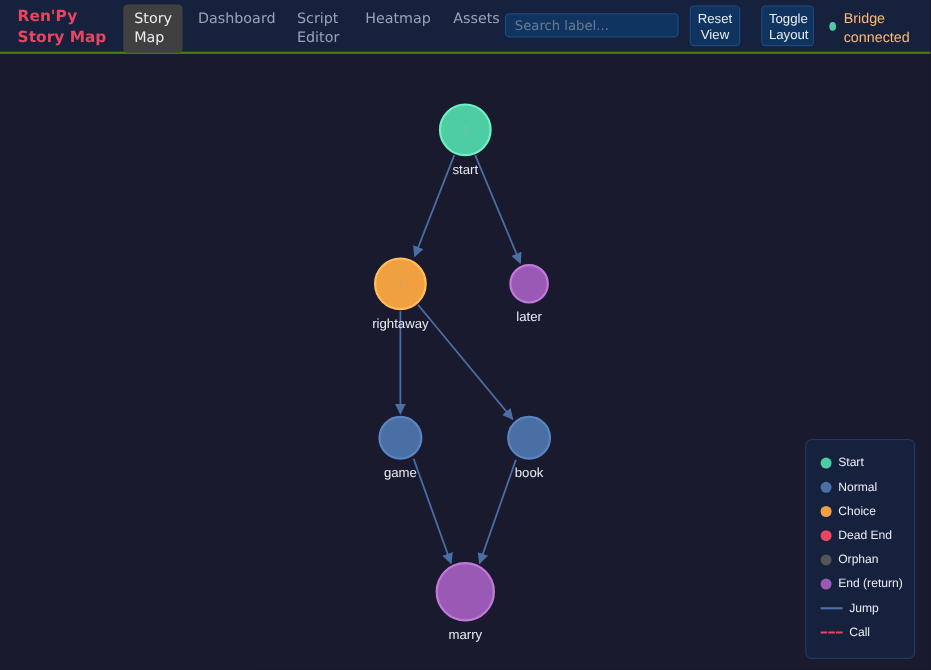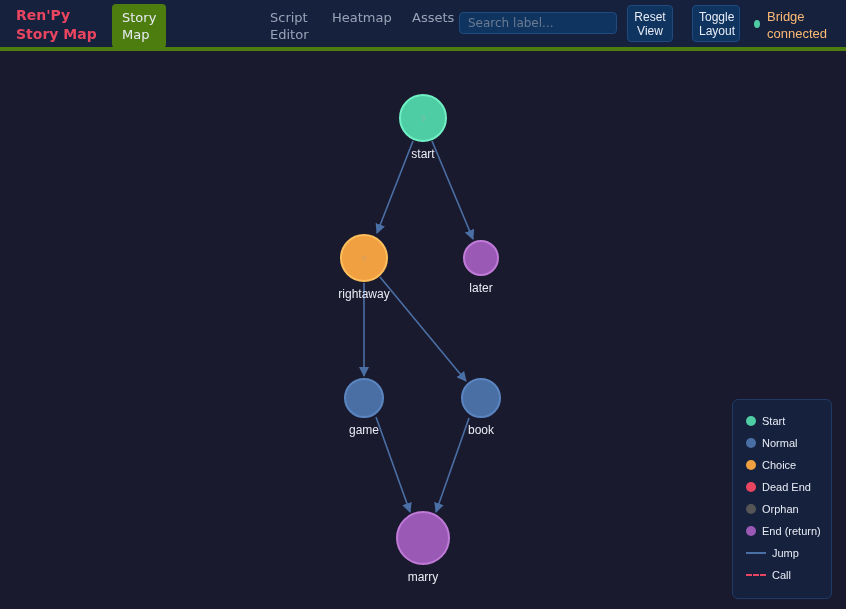--- a/index.html
+++ b/index.html
@@ -1,20 +1,20 @@
 <!DOCTYPE html>
 <html><head>
   <meta charset="utf-8">
   <style>
     html, body { margin:0; padding:0; }
     body { width:846px; height:609px; background:#1a1a2e; overflow:hidden; position:relative; font-family:"DejaVu Sans", sans-serif; }
-    .topbar { position:absolute; left:0; top:0; width:846px; height:47px; background:#16213e; border-bottom:4px solid #4d7c0f; }
+    .topbar { position:absolute; left:0; top:0; width:846px; height:47px; background:#16213e; border-bottom:2px solid #4d7c0f; }
     .brand { position:absolute; left:16px; top:6px; color:#e94560; font-weight:bold; font-size:14px; line-height:19px; }
     .tab { position:absolute; top:4px; font-size:13px; line-height:17px; color:#9aa3b5; padding:5px 10px; border-radius:4px; }
-    .tab.active { background:#4d7c0f; color:#e8ecf4; }
+    .tab.active { background:#404040; color:#e8ecf4; }
     .search { position:absolute; left:459px; top:12px; width:158px; height:22px; background:#0f3460; border:1px solid #1f4a80; border-radius:4px; color:#e0e0e0; font-size:12px; padding:0 8px; box-sizing:border-box; outline:none; font-family:"DejaVu Sans", sans-serif; }
     .search::placeholder { color:#6b7a90; }
     .btn { position:absolute; top:5px; height:37px; background:#0f3460; border:1px solid #1f4a80; border-radius:4px; color:#e8ecf4; font-size:12px; line-height:14px; text-align:center; box-sizing:border-box; padding:4px 6px; font-family:"Liberation Sans", sans-serif; }
     .status-dot { position:absolute; left:754px; top:20px; width:6px; height:8px; border-radius:50%; background:#4ecca3; }
     .status-text { position:absolute; left:767px; top:8px; color:#fdba74; font-size:13px; line-height:17px; font-family:"Liberation Sans", sans-serif; }
     svg.graph { position:absolute; left:0; top:0; }
     .legend { position:absolute; left:732px; top:399px; width:100px; height:200px; background:#16213e; border:1px solid #1f3a66; border-radius:6px; box-sizing:border-box; }
     .legend-item { position:absolute; left:13px; font-size:11px; color:#e8ecf4; display:flex; align-items:center; font-family:"Liberation Sans", sans-serif; }
     .legend-dot { width:10px; height:10px; border-radius:50%; margin-right:6px; }
     .legend-line { width:20px; height:0; border-top:2px solid #4a6fa5; margin-right:6px; }
@@ -24,20 +24,23 @@
 <body>
 
 <div class="topbar">
   <div class="brand">
     <div>Ren'Py</div>
     <div>Story Map</div>
   </div>
   <div class="tab active" style="left:112px;">
     <div>Story</div>
     <div>Map</div>
+  </div>
+  <div class="tab" style="left:170px;">
+    <div>Dashboard</div>
   </div>
   <div class="tab" style="left:260px;">
     <div>Script</div>
     <div>Editor</div>
   </div>
   <div class="tab" style="left:322px;">
     <div>Heatmap</div>
   </div>
   <div class="tab" style="left:402px;">
     <div>Assets</div>

